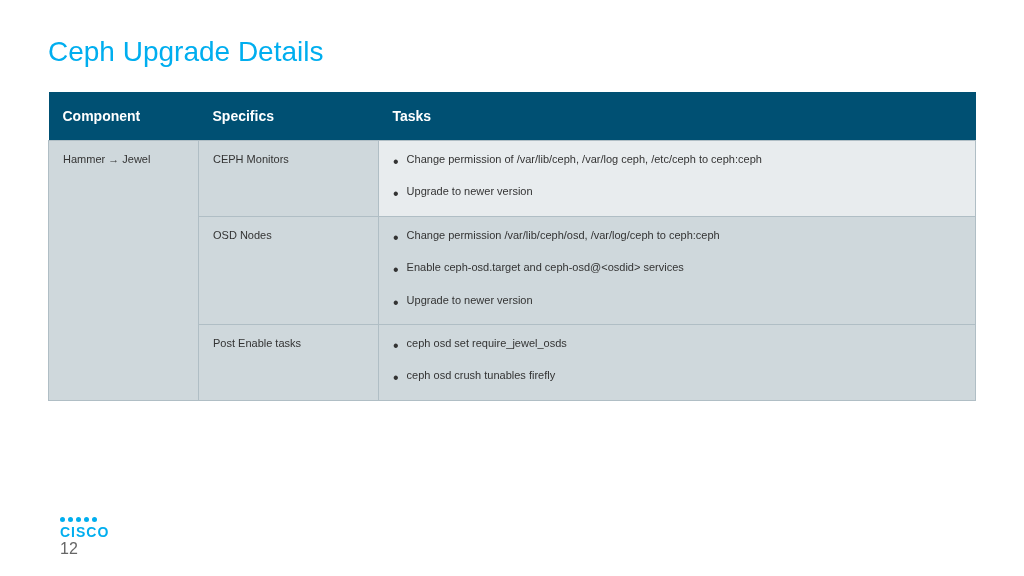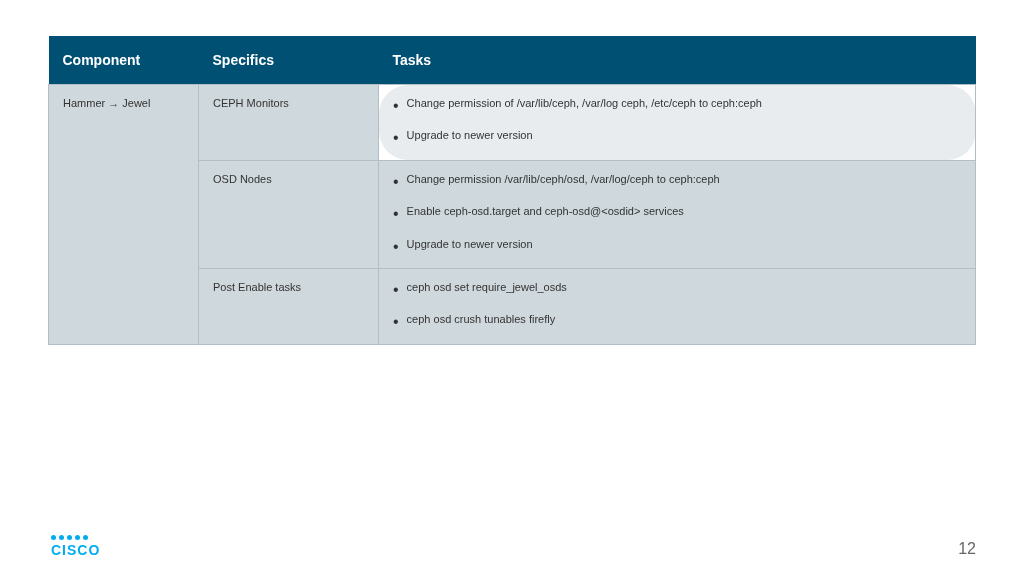--- a/index.html
+++ b/index.html
@@ -56,21 +56,20 @@
       padding: 10px 14px;
       vertical-align: top;
       border: 1px solid #b0bec5;
       background-color: #cfd8dc;
       font-size: 11px;
       line-height: 1.6;
     }
 
     tbody tr td:nth-child(3) {
       background-color: #e8ecee;
-      border-radius: 29px;
     }
 
     .tasks-list {
       list-style: none;
       padding: 0;
     }
 
     .tasks-list li {
       display: flex;
       align-items: flex-start;
@@ -86,25 +85,26 @@
       content: "•";
       margin-right: 8px;
       flex-shrink: 0;
       font-size: 16px;
       line-height: 1.4;
     }
 
     .footer {
       position: absolute;
       bottom: 18px;
-      left: 51px;
+      left: 60px;
       right: 48px;
       display: flex;
-      align-items: flex-end;
+      align-items: flex-start;
       justify-content: space-between;
+      flex-direction: column;
     }
 
     .cisco-logo {
       display: flex;
       flex-direction: column;
       gap: 2px;
     }
 
     .cisco-dots {
       display: flex;
@@ -127,20 +127,21 @@
 
     .page-number {
       font-size: 16px;
       color: #666;
     }
   </style>
 </head>
 <body>
 
 <div class="slide-container">
+  <h1 class="page-title">Ceph Upgrade Details</h1>
 
   <table>
     <thead>
       <tr>
         <th>Component</th>
         <th>Specifics</th>
         <th>Tasks</th>
       </tr>
     </thead>
     <tbody>

